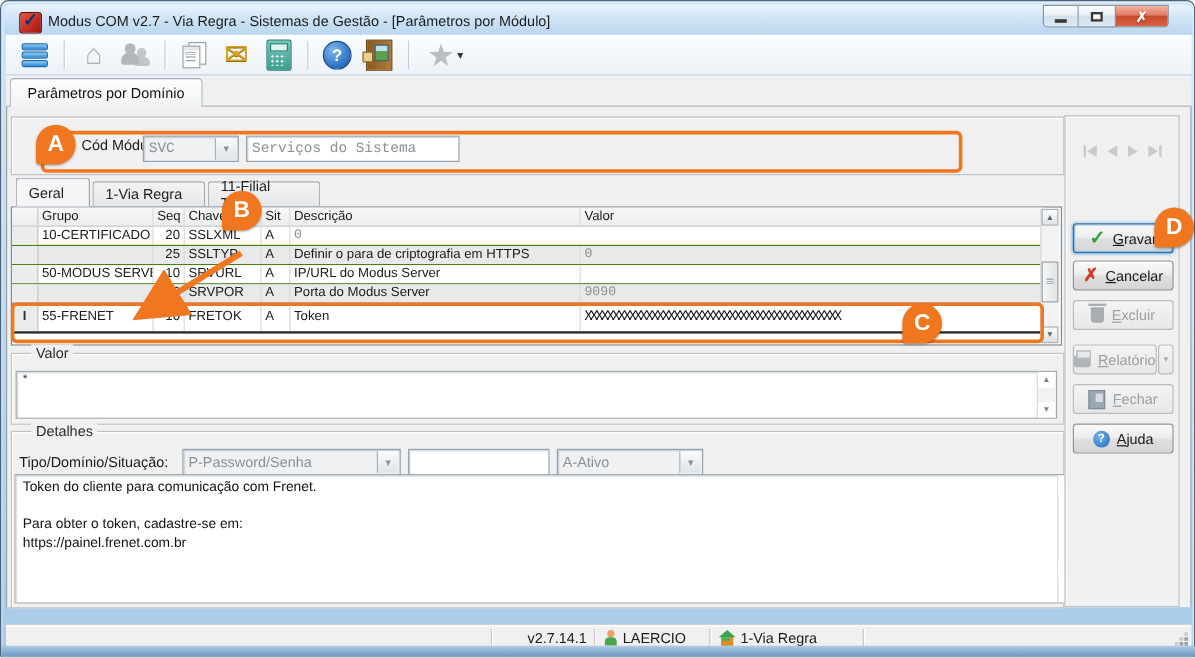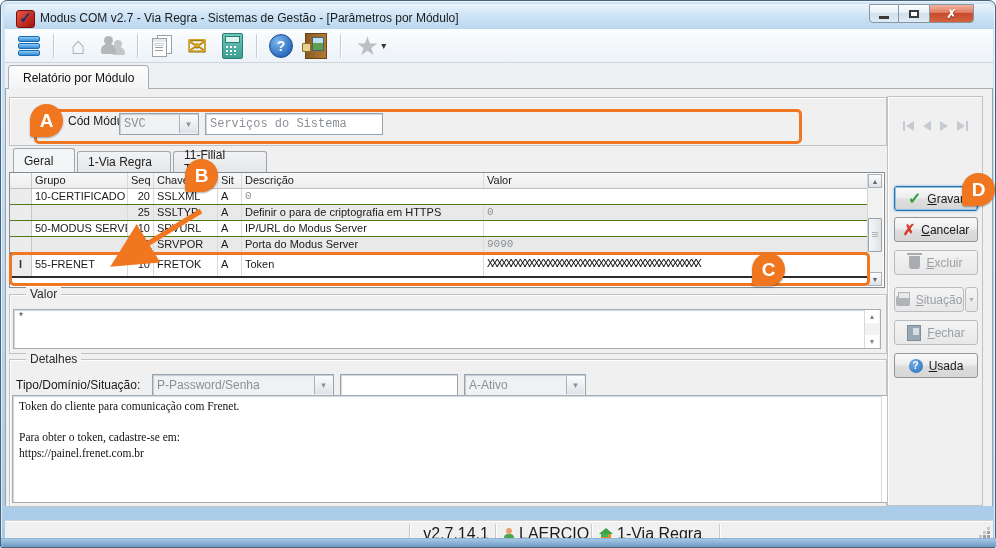--- a/index.html
+++ b/index.html
@@ -143,21 +143,21 @@
   .ic-print::before{content:"";position:absolute;left:2px;top:-4px;width:10px;height:5px;background:#e7e9ea;border:1px solid #b0b4b8;}
   .ic-doorg{width:12px;height:14px;background:#9aa8b4;border:1px solid #7e8c98;position:relative;}
   .ic-doorg::before{content:"";position:absolute;right:1px;top:2px;width:6px;height:7px;background:#d7dde2;}
   .ic-helpsm{width:14px;height:14px;border-radius:50%;background:radial-gradient(circle at 35% 30%,#6fb0e6,#2a6cbd);
     color:#fff;font-size:10px;font-weight:bold;display:flex;align-items:center;justify-content:center;}
 
   
   .status-top{position:absolute;left:4px;top:504px;width:988px;height:16px;background:#f0f0f0;
     border-top:1px solid #cfcfcf;box-sizing:border-box;font-size:12px;}
   .status-bot{position:absolute;left:4px;top:520px;width:988px;height:20px;background:#f0f0f0;
-    border-top:1px solid #fff;box-shadow:0 -1px 0 #cfcfcf;font-size:16px;color:#1a1a1a;box-sizing:border-box;}
+    border-top:1px solid #fff;box-shadow:0 -1px 0 #cfcfcf;font-size:12px;color:#1a1a1a;box-sizing:border-box;}
   .sdiv{position:absolute;top:2px;bottom:2px;width:1px;background:#c9c9c9;box-shadow:1px 0 0 #fff;}
   .ic-person{width:12px;height:13px;position:relative;display:inline-block;vertical-align:-2px;margin-right:4px;}
   .ic-person::before{content:"";position:absolute;left:3px;top:0;width:6px;height:6px;border-radius:50%;background:#e8a06a;}
   .ic-person::after{content:"";position:absolute;left:1px;top:6px;width:10px;height:7px;border-radius:4px 4px 1px 1px;background:#4aa648;}
   .ic-house{width:14px;height:13px;position:relative;display:inline-block;vertical-align:-2px;margin-right:4px;}
   .ic-house::before{content:"";position:absolute;left:0;top:0;width:0;height:0;
     border-left:7px solid transparent;border-right:7px solid transparent;border-bottom:6px solid #3da348;}
   .ic-house::after{content:"";position:absolute;left:2px;top:6px;width:10px;height:7px;background:#49b054;
     box-shadow:inset -3px -4px 0 #e08a28;}
   .grip{position:absolute;right:3px;bottom:3px;width:12px;height:12px;}
@@ -241,21 +241,21 @@
         <div class="ico-door"></div>
       </div>
     <div class="tbsep"></div>
     <div class="tbico" style="width:40px">
       <span class="ico-star">★</span>
       <span class="tb-caret">▾</span>
     </div>
   </div>
 
   <div class="pagetabs">
-    <div class="pagetab">Relatório por Módulo</div>
+    <div class="pagetab">Parâmetros por Domínio</div>
   </div>
 
   <div class="client"></div>
 
   <div class="gbx" style="left:8px;top:96px;width:876px;height:47px;">
     <span class="abs" style="left:58px;top:16px;font-size:12px;color:#1a1a1a;">Cód Módulo</span>
     <div class="fld dis abs" style="left:109px;top:15px;width:80px;height:22px;">
       <span class="mono">SVC</span>
       <span class="ddbtn">▾</span>
     </div>
@@ -349,21 +349,21 @@
       <span>P-Password/Senha</span>
       <span class="ddbtn">▾</span>
     </div>
     <div class="fld abs" style="left:330px;top:14px;width:118px;height:22px;">
       <span></span>
     </div>
     <div class="fld dis abs" style="left:454px;top:14px;width:122px;height:22px;">
       <span>A-Ativo</span>
       <span class="ddbtn">▾</span>
     </div>
-    <div class="fld abs" style="left:2px;top:35px;width:886px;height:108px;align-items:flex-start;border-color:#a5adb4;font-family:Liberation Serif, serif;">
+    <div class="fld abs" style="left:2px;top:35px;width:886px;height:108px;align-items:flex-start;border-color:#a5adb4;">
       <div style="white-space:pre-wrap;font-size:11.5px;color:#111;padding:3px 2px;line-height:1.35;">Token do cliente para comunicação com Frenet.
 
 Para obter o token, cadastre-se em:
 https://painel.frenet.com.br</div>
       <div class="vsb" style="right:0;top:0;bottom:0;border-left:1px solid #d9d9d9;background:#fff;">
         <div class="sbbtn" style="top:2px;height:13px;border:none;background:#fff;color:#7d858d;">▲</div>
         <div class="sbbtn" style="bottom:20px;height:13px;border:none;background:#fff;color:#7d858d;">▼</div>
       </div>
     </div>
   </div>
@@ -392,32 +392,32 @@
     <div class="btn" style="top:120px;">
       <span class="ic-x">✗</span>
       <span class="lbl">Cancelar</span>
     </div>
     <div class="btn dis" style="top:153px;">
       <span class="ic-trash"></span>
       <span class="lbl">Excluir</span>
     </div>
     <div class="btn dis" style="top:190px;width:70px;">
       <span class="ic-print"></span>
-      <span class="lbl">Situação</span>
+      <span class="lbl">Relatório</span>
     </div>
     <div class="btn dis" style="top:190px;left:77px;width:13px;font-size:8px;color:#aab0b5;">
       <span>▾</span>
     </div>
     <div class="btn dis" style="top:223px;">
       <span class="ic-doorg"></span>
       <span class="lbl">Fechar</span>
     </div>
     <div class="btn" style="top:256px;">
       <span class="ic-helpsm">?</span>
-      <span class="lbl">Usada</span>
+      <span class="lbl">Ajuda</span>
     </div>
   </div>
 
   <div class="status-bot">
     <div class="sdiv" style="left:404px;"></div>
     <div class="sdiv" style="left:490px;"></div>
     <div class="sdiv" style="left:586px;"></div>
     <div class="sdiv" style="left:714px;"></div>
     <span class="abs" style="left:404px;top:3px;width:80px;text-align:right;">v2.7.14.1</span>
     <span class="abs" style="left:498px;top:3px;"><span class="ic-person"></span><span>LAERCIO</span></span>

